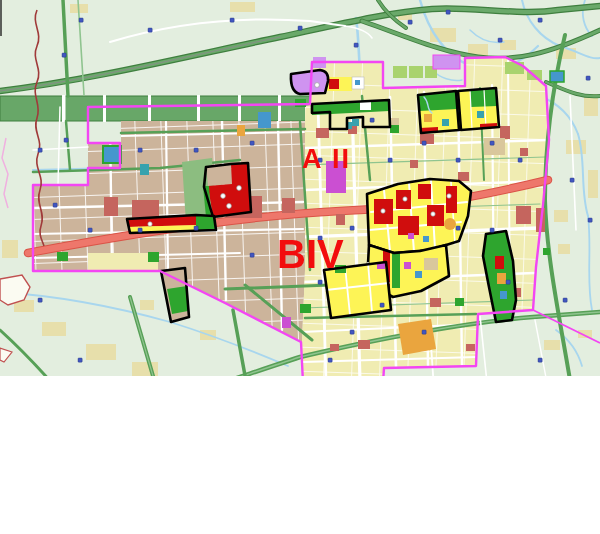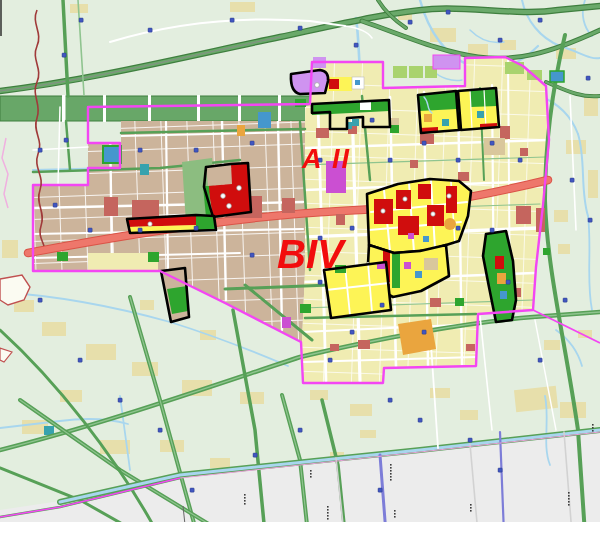--- a/index.html
+++ b/index.html
@@ -1,16 +1,16 @@
 <!DOCTYPE html>
 <html style="--rural-bg: #e3eedf; --outside-bg: #ececec; --village-tan: #e7dfab; --urban-tan: #ccb49b; --pale-yellow: #f0ecb2; --bright-yellow: #fdf456; --red-bright: #d00d0d; --red-muted: #c5655e; --park-green: #2ea52e; --park-light: #8cbd80; --leaf-green: #a9d36e; --belt-green: #68a768; --highway-green: #6aa96a; --highway-dark: #3f7f3f; --road-green: #57a057; --road-green-light: #8fc48f; --road-white: #ffffff; --road-gray: #d2d2d2; --road-indigo: #7d7dd8; --water-blue: #a8d6ee; --marker-blue: #4156c0; --blue-block: #4597cd; --teal-block: #37a2ae; --orange-block: #eaa53e; --beige-block: #d9c79c; --violet-block: #cf93f0; --magenta-block: #cb4fd2; --boundary-magenta: #f346f3; --arterial-red: #ee776b; --arterial-edge: #da5347; --county-line: #a03a3a; --outline-black: #000000; --label-red: #f20d0d;"><head>
 <meta charset="utf-8">
 <style>
   html,body{margin:0;padding:0;background:#fff;}
-  .stage{width:600px;height:522px;position:relative;overflow:hidden;background:#fff;font-style:italic;}
+  .stage{width:600px;height:376px;position:relative;overflow:hidden;background:#fff;}
   svg{display:block;}
   .bg{fill:var(--rural-bg);}
   .outside{fill:var(--outside-bg);}
   .patch{fill:var(--village-tan);stroke:none;}
   .water{stroke:var(--water-blue);fill:none;stroke-linecap:round;}
   .pond{fill:var(--water-blue);}
   .belt{fill:var(--belt-green);stroke:var(--highway-dark);stroke-width:1;}
   .hwc{stroke:var(--highway-dark);fill:none;stroke-linecap:round;}
   .hw{stroke:var(--highway-green);fill:none;stroke-linecap:round;}
   .hwm{stroke:#8a8a8a;fill:none;stroke-linecap:round;}

